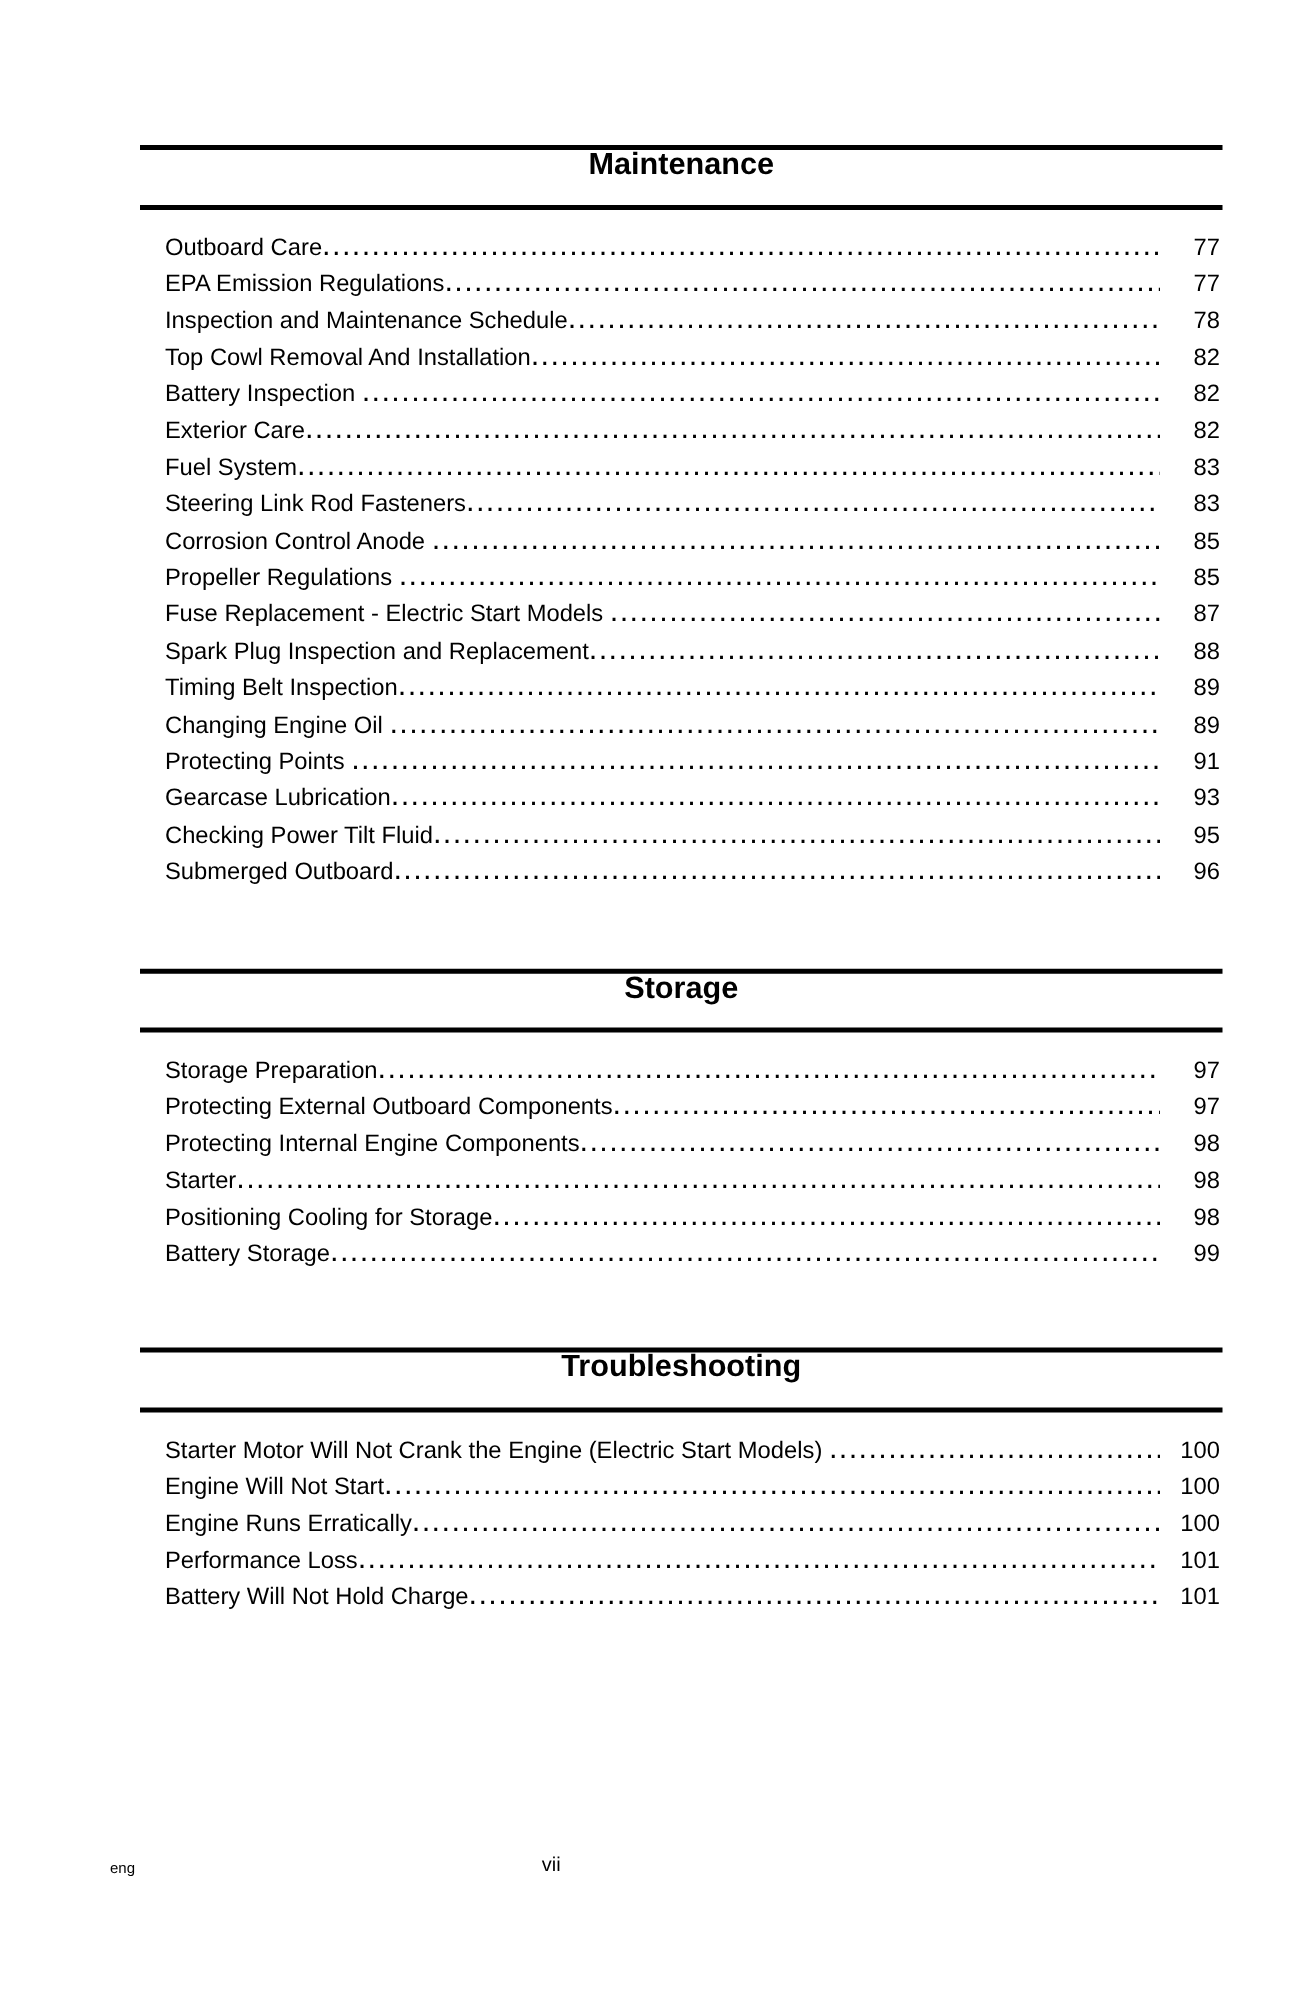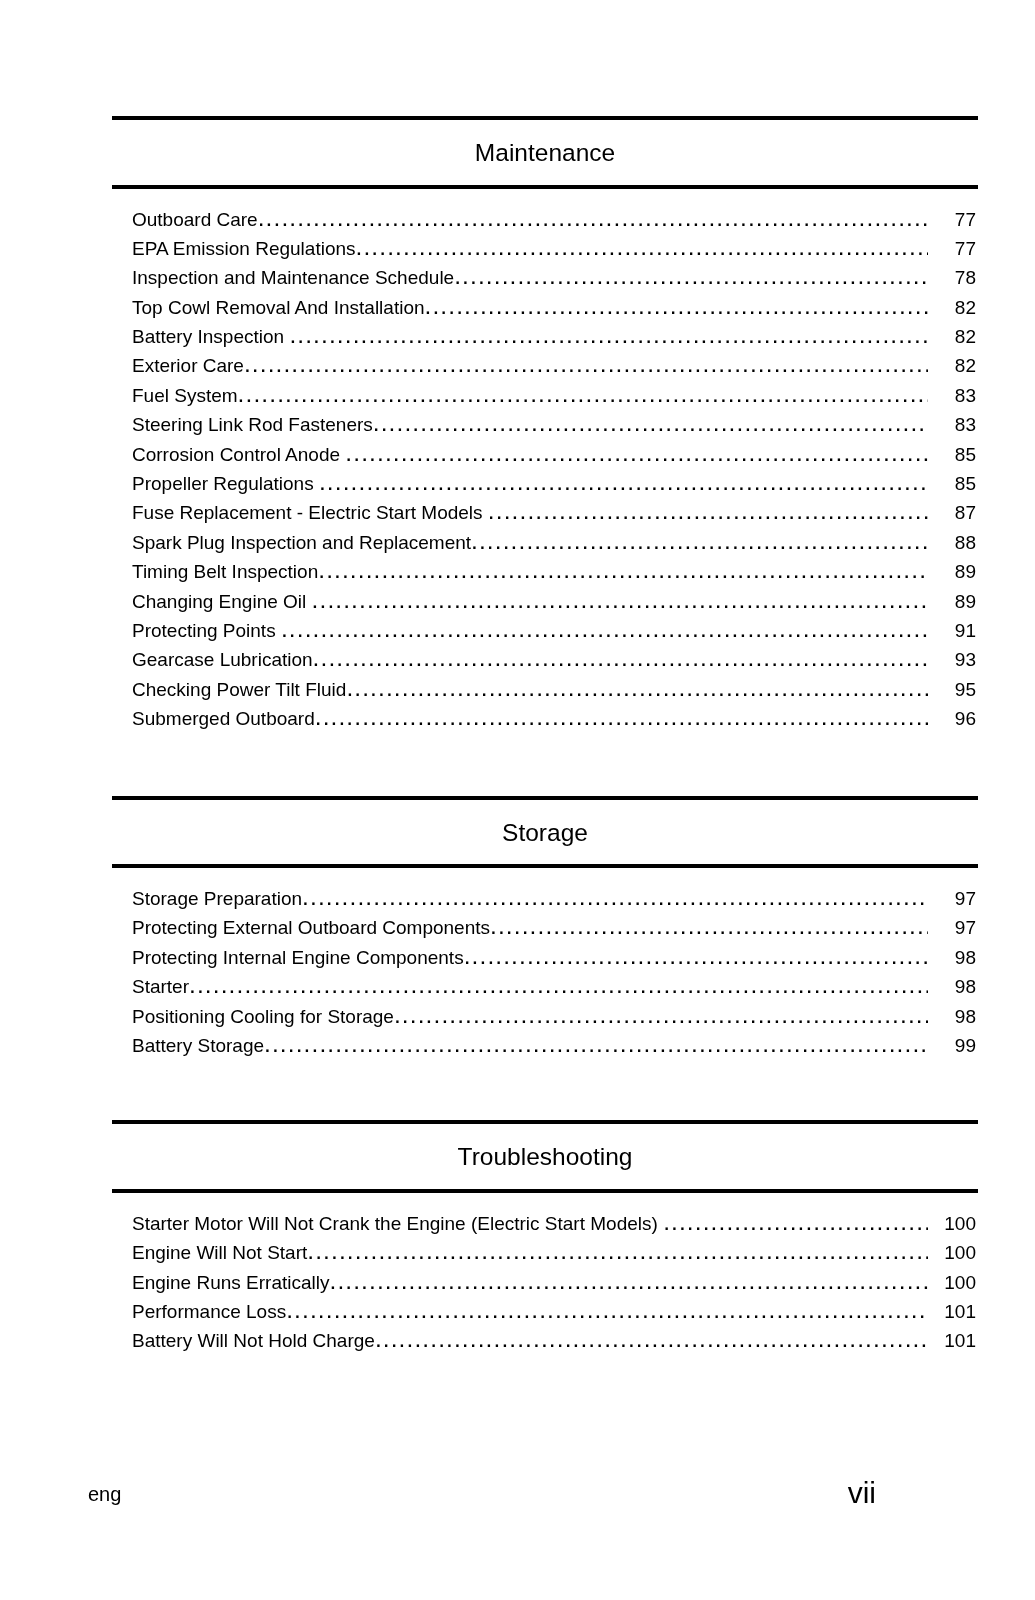--- a/index.html
+++ b/index.html
@@ -45,22 +45,21 @@
     background: #000000;
     width: 100%;
   }
   .rule-top { margin-bottom: 0; }
 
   .section-title {
     text-align: center;
     font-size: 24.5px;
     line-height: 1;
     letter-spacing: 0px;
-    font-weight: 400;
-    padding-top: 21px;
+    font-weight: 700;
     padding-bottom: 19px;
     white-space: nowrap;
   }
 
   
   .toc-list {
     margin: 0;
     padding: 0;
     list-style: none;
     padding-top: 14px;
@@ -116,30 +115,30 @@
     position: absolute;
     left: 0;
     top: 1478px;
     width: 1035px;
     height: 40px;
   }
   .footer-lang {
     position: absolute;
     left: 88px;
     top: 7px;
-    font-size: 20px;
+    font-size: 12px;
     line-height: 19px;
   }
   .footer-page {
     position: absolute;
     left: 0;
     top: 0;
     width: 876px;
-    text-align: right;
-    font-size: 30px;
+    text-align: center;
+    font-size: 16px;
     line-height: 30px;
     padding-left: 6px;
     box-sizing: border-box;
   }
 
   
   .section + .section { margin-top: 0; }
 </style>
 </head>
 <body>

